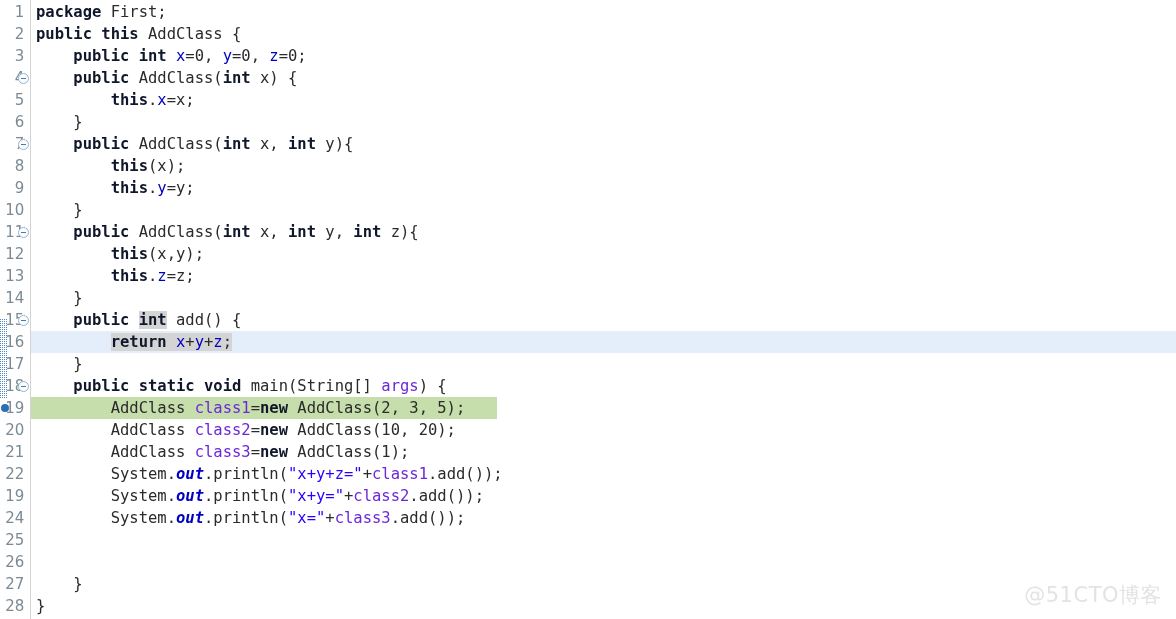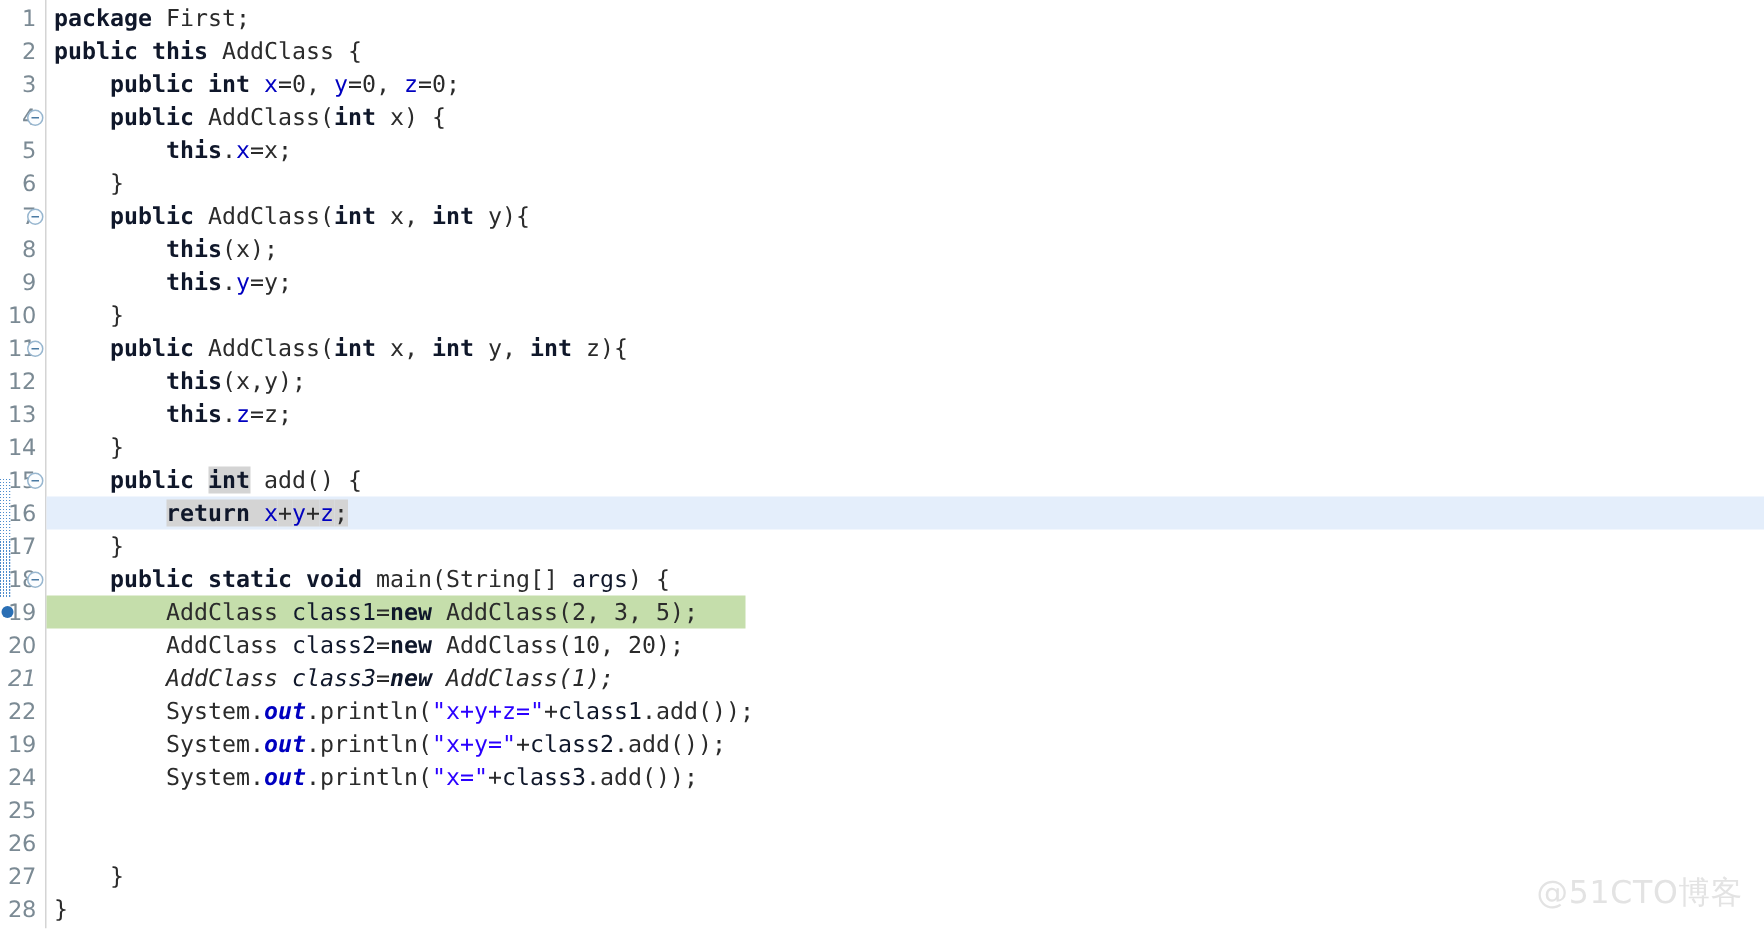--- a/index.html
+++ b/index.html
@@ -120,21 +120,21 @@
     line-height: 22px;
     font-family: "DejaVu Sans Mono", monospace;
     font-size: 15.5px;
     color: #2b2b2b;
     white-space: pre;
   }
 
   
   .kw   { color: #0f172a; font-weight: bold; }      
   .fld  { color: #0000c0; }                          
-  .loc  { color: #0f172a; }                          
+  .loc  { color: #6d28d9; }                          
   .str  { color: #2a00ff; }                          
   .stat { color: #0000c0; font-weight: bold; font-style: italic; } 
   .pln  { color: #2b2b2b; }
 
   
   .sel  { background: #d4d4d4; }
 
   
   .watermark {
     position: absolute;
@@ -169,21 +169,21 @@
       <div class="row" style="top: 221px;"><div class="lineno">11</div><div class="fold"></div><div class="code"><span class="pln">    </span><span class="kw">public </span><span class="pln">AddClass(</span><span class="kw">int </span><span class="pln">x, </span><span class="kw">int </span><span class="pln">y, </span><span class="kw">int </span><span class="pln">z){</span></div></div>
       <div class="row" style="top: 243px;"><div class="lineno">12</div><div class="code"><span class="pln">        </span><span class="kw">this</span><span class="pln">(x,y);</span></div></div>
       <div class="row" style="top: 265px;"><div class="lineno">13</div><div class="code"><span class="pln">        </span><span class="kw">this</span><span class="pln">.</span><span class="fld">z</span><span class="pln">=z;</span></div></div>
       <div class="row" style="top: 287px;"><div class="lineno">14</div><div class="code"><span class="pln">    }</span></div></div>
       <div class="row" style="top: 309px;"><div class="lineno">15</div><div class="fold"></div><div class="code"><span class="pln">    </span><span class="kw">public </span><span class="kw sel">int</span><span class="pln"> add() {</span></div></div>
       <div class="row row-current" style="top: 331px;"><div class="lh"></div><div class="lineno">16</div><div class="code"><span class="pln">        </span><span class="kw sel">return </span><span class="fld sel">x</span><span class="pln sel">+</span><span class="fld sel">y</span><span class="pln sel">+</span><span class="fld sel">z</span><span class="pln sel">;</span></div></div>
       <div class="row" style="top: 353px;"><div class="lineno">17</div><div class="code"><span class="pln">    }</span></div></div>
       <div class="row" style="top: 375px;"><div class="lineno">18</div><div class="fold"></div><div class="code"><span class="pln">    </span><span class="kw">public static void </span><span class="pln">main(String[] </span><span class="loc">args</span><span class="pln">) {</span></div></div>
       <div class="row row-exec" style="top: 397px;"><div class="lh" style="width: 466px;"></div><div class="bpdot"></div><div class="lineno">19</div><div class="code"><span class="pln">        AddClass </span><span class="loc">class1</span><span class="pln">=</span><span class="kw">new </span><span class="pln">AddClass(2, 3, 5);</span></div></div>
       <div class="row" style="top: 419px;"><div class="lineno">20</div><div class="code"><span class="pln">        AddClass </span><span class="loc">class2</span><span class="pln">=</span><span class="kw">new </span><span class="pln">AddClass(10, 20);</span></div></div>
-      <div class="row" style="top: 441px; font-style: italic;"><div class="lineno">21</div><div class="code"><span class="pln">        AddClass </span><span class="loc">class3</span><span class="pln">=</span><span class="kw">new </span><span class="pln">AddClass(1);</span></div></div>
+      <div class="row" style="top: 441px;"><div class="lineno">21</div><div class="code"><span class="pln">        AddClass </span><span class="loc">class3</span><span class="pln">=</span><span class="kw">new </span><span class="pln">AddClass(1);</span></div></div>
       <div class="row" style="top: 463px; text-decoration: underline;"><div class="lineno">22</div><div class="code"><span class="pln">        System.</span><span class="stat">out</span><span class="pln">.println(</span><span class="str">"x+y+z="</span><span class="pln">+</span><span class="loc">class1</span><span class="pln">.add());</span></div></div>
       <div class="row" style="top: 485px;"><div class="lineno">19</div><div class="code"><span class="pln">        System.</span><span class="stat">out</span><span class="pln">.println(</span><span class="str">"x+y="</span><span class="pln">+</span><span class="loc">class2</span><span class="pln">.add());</span></div></div>
       <div class="row" style="top: 507px;"><div class="lineno">24</div><div class="code"><span class="pln">        System.</span><span class="stat">out</span><span class="pln">.println(</span><span class="str">"x="</span><span class="pln">+</span><span class="loc">class3</span><span class="pln">.add());</span></div></div>
       <div class="row" style="top: 529px;"><div class="lineno">25</div><div class="code"><span class="pln"></span></div></div>
       <div class="row" style="top: 551px;"><div class="lineno">26</div><div class="code"><span class="pln"></span></div></div>
       <div class="row" style="top: 573px;"><div class="lineno">27</div><div class="code"><span class="pln">    }</span></div></div>
       <div class="row" style="top: 595px;"><div class="lineno">28</div><div class="code"><span class="pln">}</span></div></div>
     </div>
 
   <div class="watermark">@51CTO博客</div>

